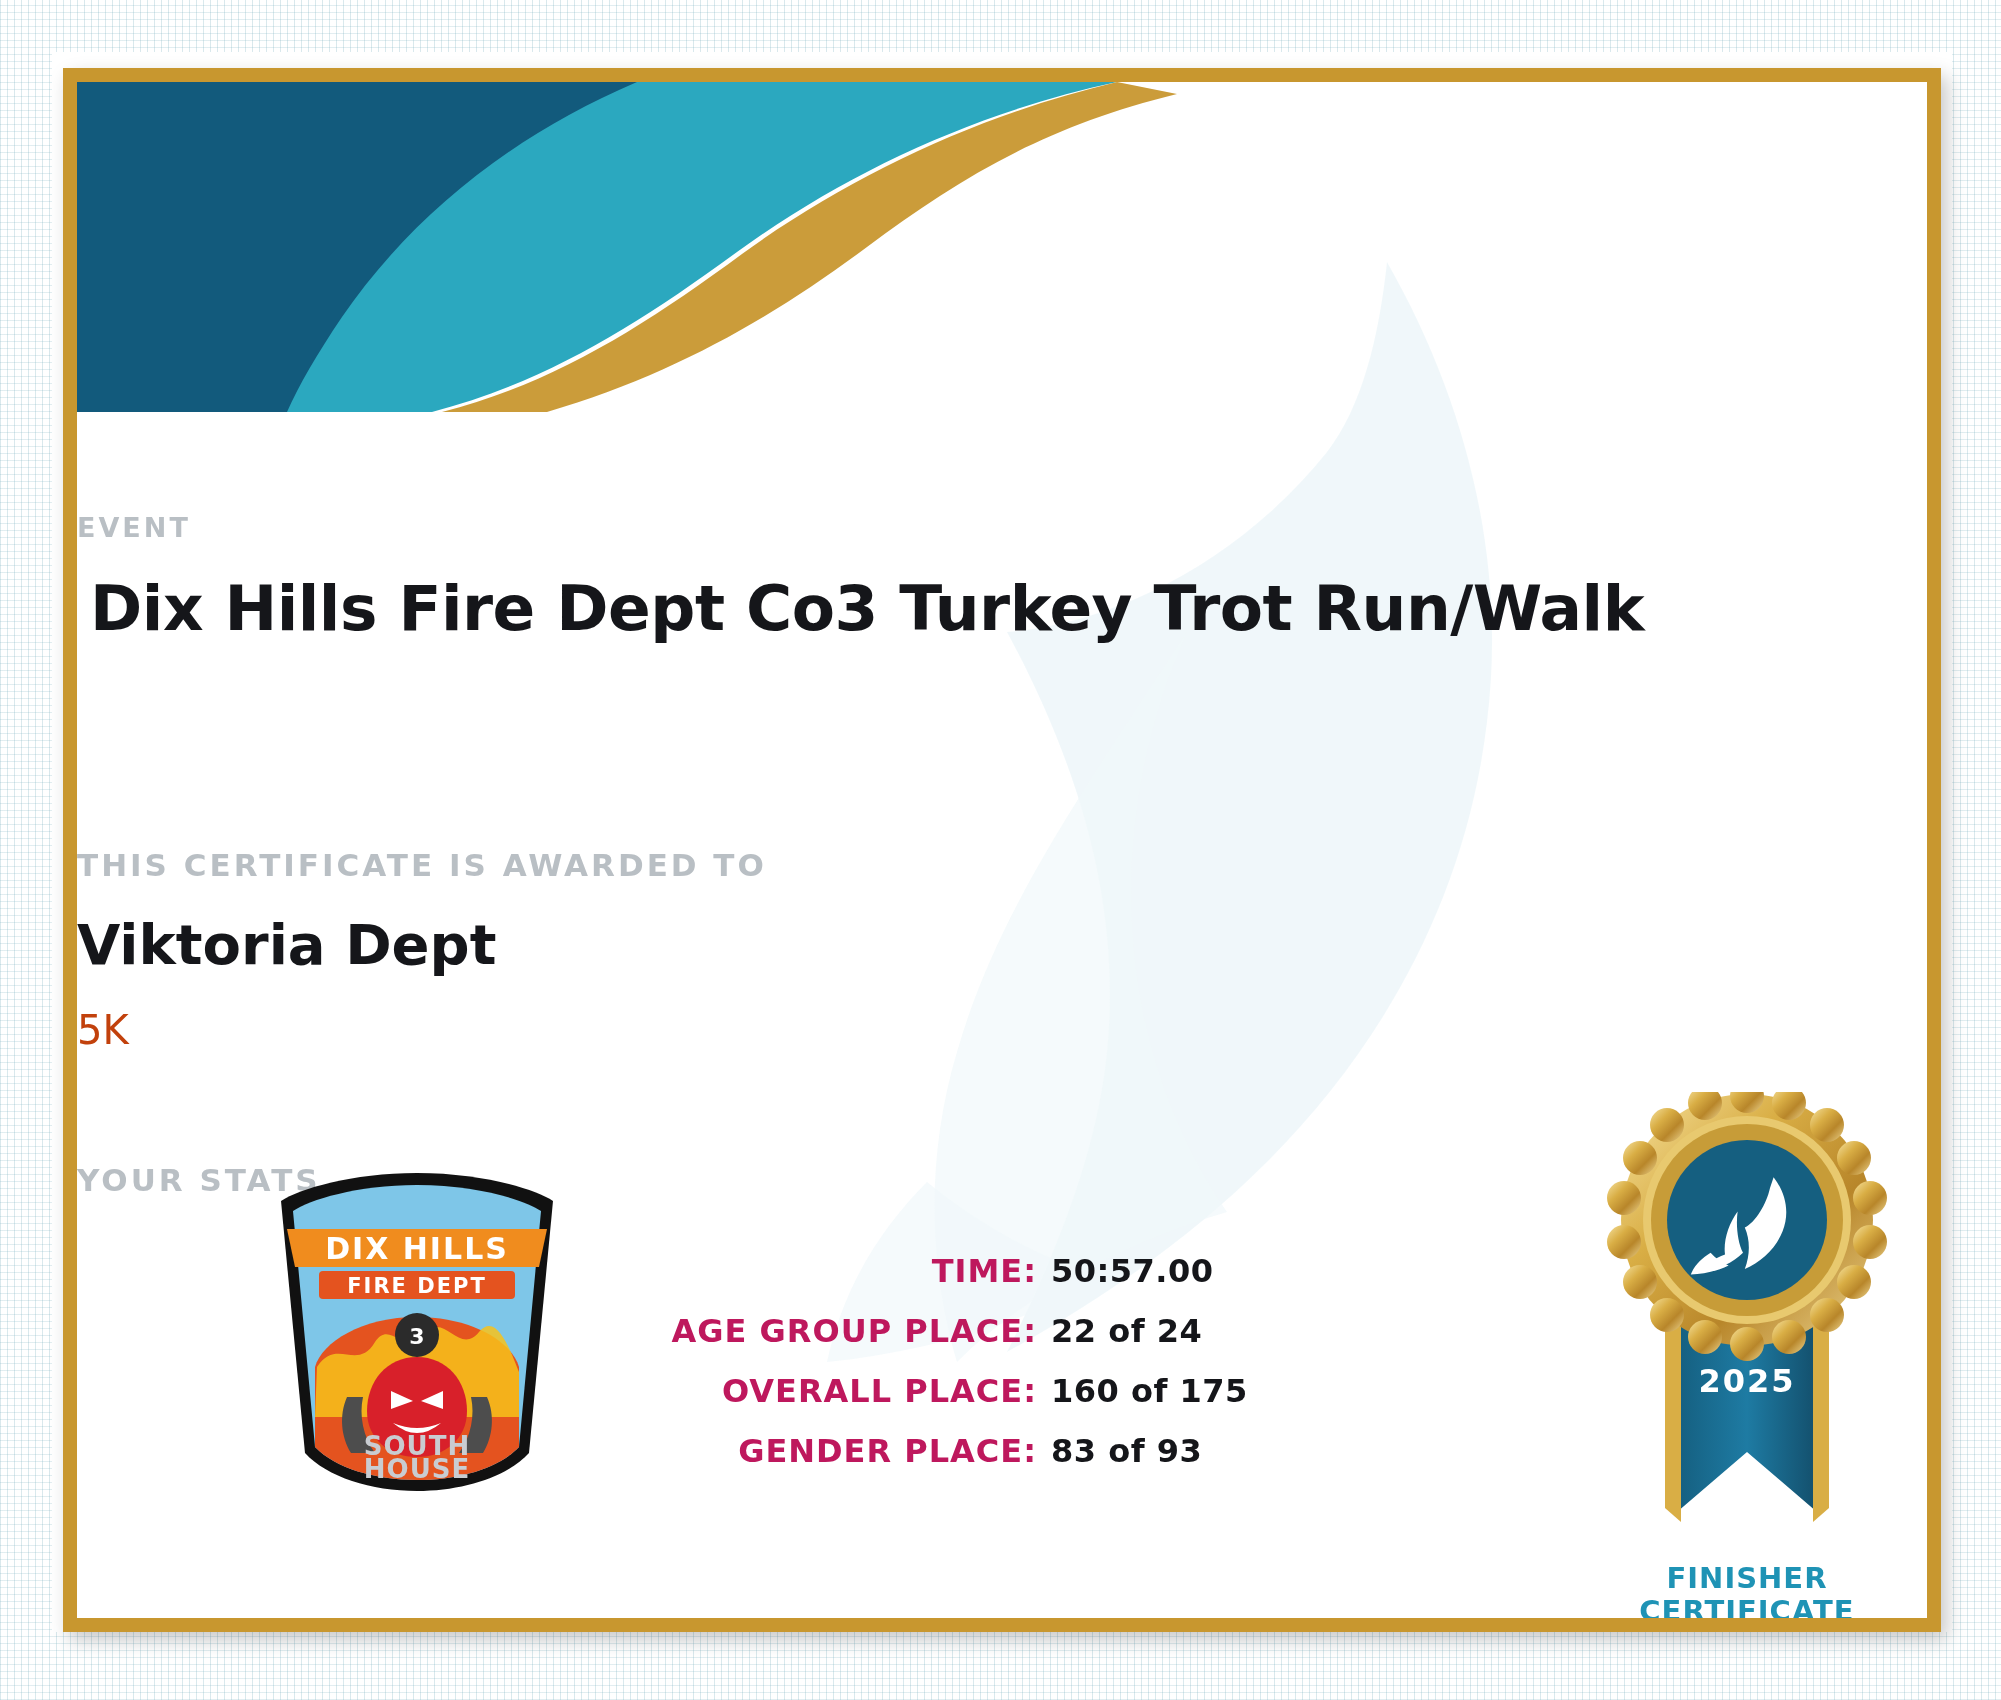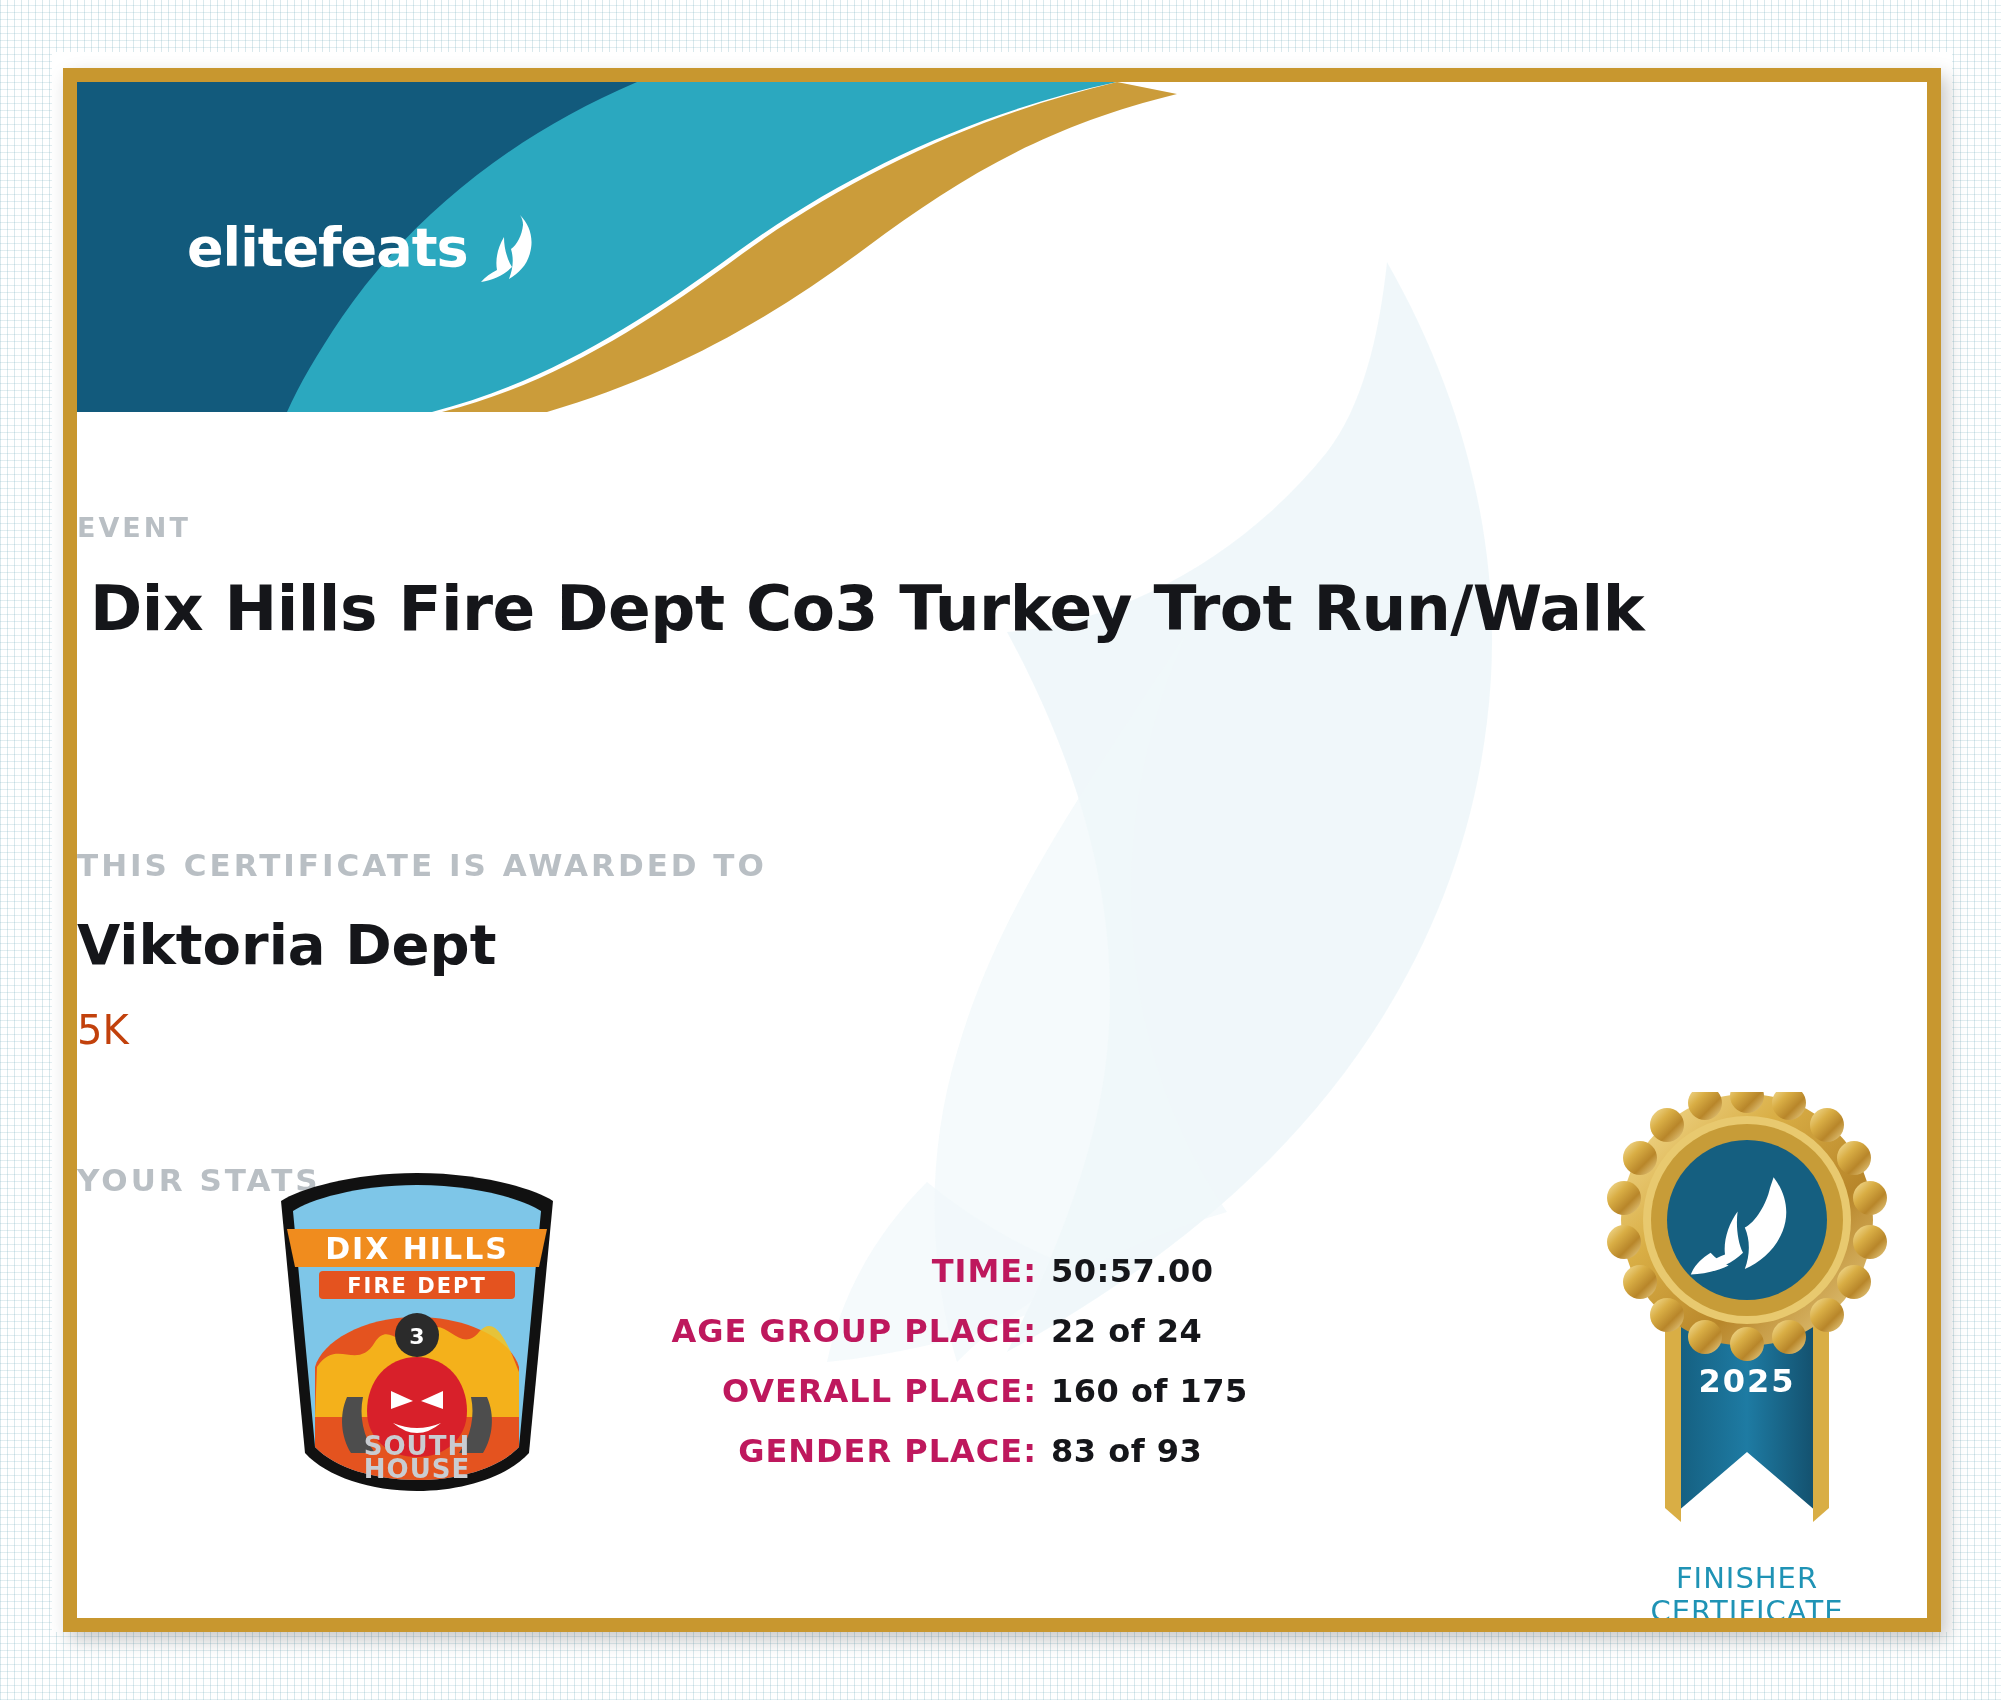--- a/index.html
+++ b/index.html
@@ -175,21 +175,21 @@
     width: 280px;
     height: 460px;
   }
   #medal-caption {
     position: absolute;
     left: 1520px;
     top: 1480px;
     width: 300px;
     text-align: center;
     color: #1f93b5;
-    font-weight: normal;
+    font-weight: bold;
     font-size: 29px;
     line-height: 1.15;
     letter-spacing: 1px;
   }
 </style>
 </head>
 <body>
 
 <div id="page">
 
@@ -206,29 +206,20 @@
           <path d="M300 980 C250 1030 215 1090 200 1160 C300 1150 400 1120 480 1075 C420 1060 355 1025 300 980 Z" opacity="0.7"></path>
         </g>
       </svg>
 
       <svg id="header-art" viewBox="0 0 1100 330" xmlns="http://www.w3.org/2000/svg">
         <path d="M0 0 H1040 C900 30 770 90 660 170 C560 243 470 300 355 330 H0 Z" fill="#2ba8bf"></path>
         <path d="M1040 0 C905 32 775 92 665 172 C567 244 478 301 365 330 L470 330 C600 292 700 232 790 165 C880 98 965 45 1100 12 Z" fill="#c8972f" opacity="0.95"></path>
         <path d="M0 0 H560 C430 55 330 140 265 235 C240 272 222 303 210 330 H0 Z" fill="#125a7c"></path>
       </svg>
 
-      <div id="logo">
-        <span id="logo-text">elitefeats</span>
-        <svg width="80" height="80" viewBox="0 0 80 80">
-          <g fill="#ffffff">
-            <path d="M46 8 C56 18 60 32 56 46 C53 58 45 66 35 72 C39 62 40 52 37 42 C43 38 48 28 49 18 C49 14 48 11 46 8 Z"></path>
-            <path d="M30 30 C24 40 21 52 23 63 C17 66 11 70 7 75 C19 73 30 68 38 60 C33 52 30 41 30 30 Z"></path>
-          </g>
-        </svg>
-      </div>
 
       <div class="center-col lbl" id="event-label">EVENT</div>
       <div class="center-col" id="event-name">Dix Hills Fire Dept Co3 Turkey Trot Run/Walk</div>
 
       <div class="center-col lbl" id="awarded-label">THIS CERTIFICATE IS AWARDED TO</div>
       <div class="center-col" id="recipient">Viktoria Dept</div>
       <div class="center-col" id="distance">5K</div>
 
       <div class="center-col lbl" id="stats-label">YOUR STATS</div>
 

